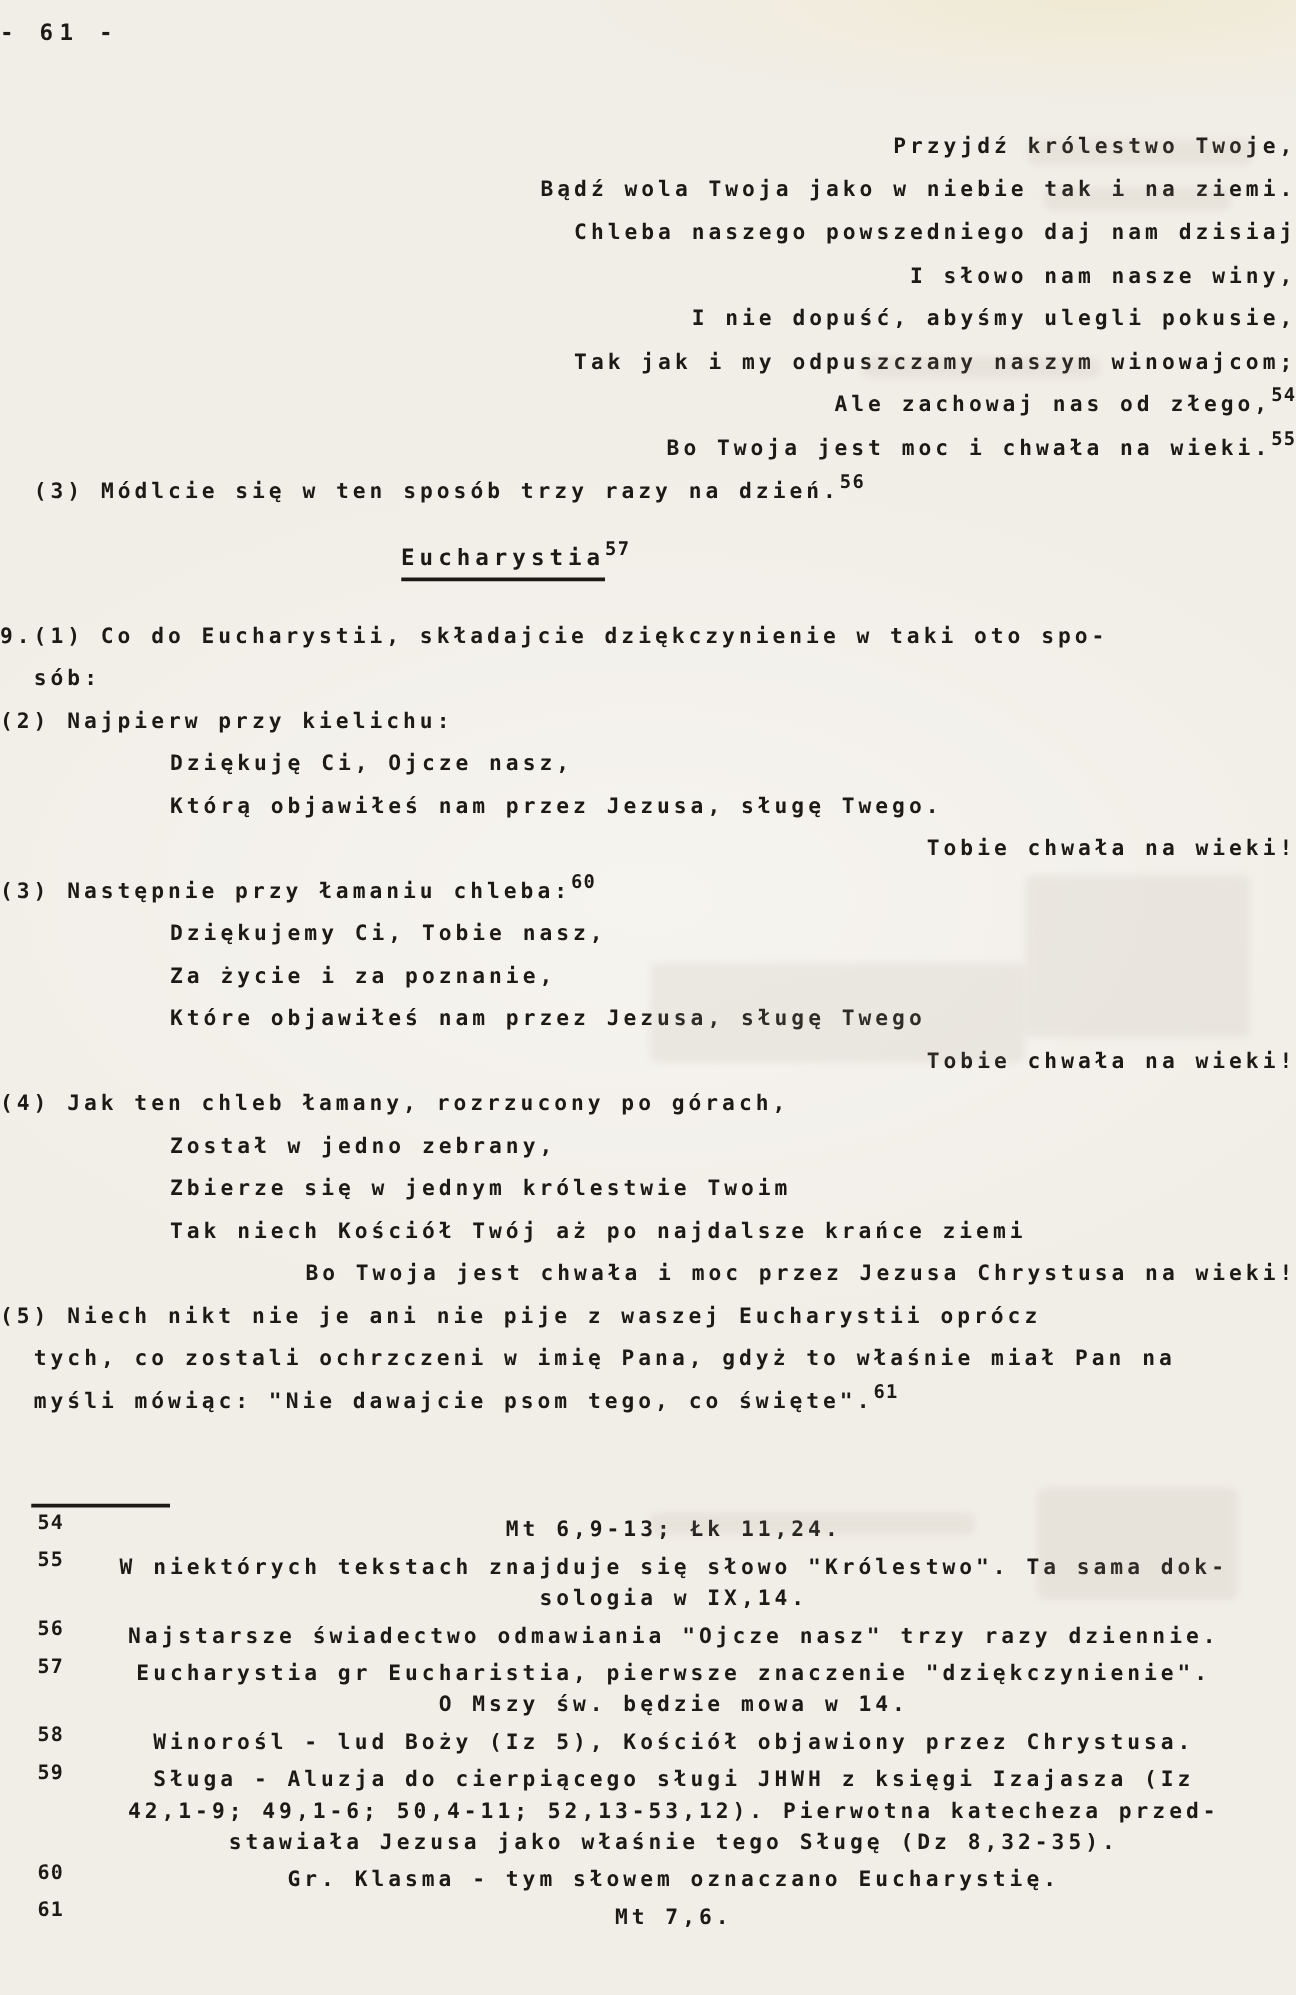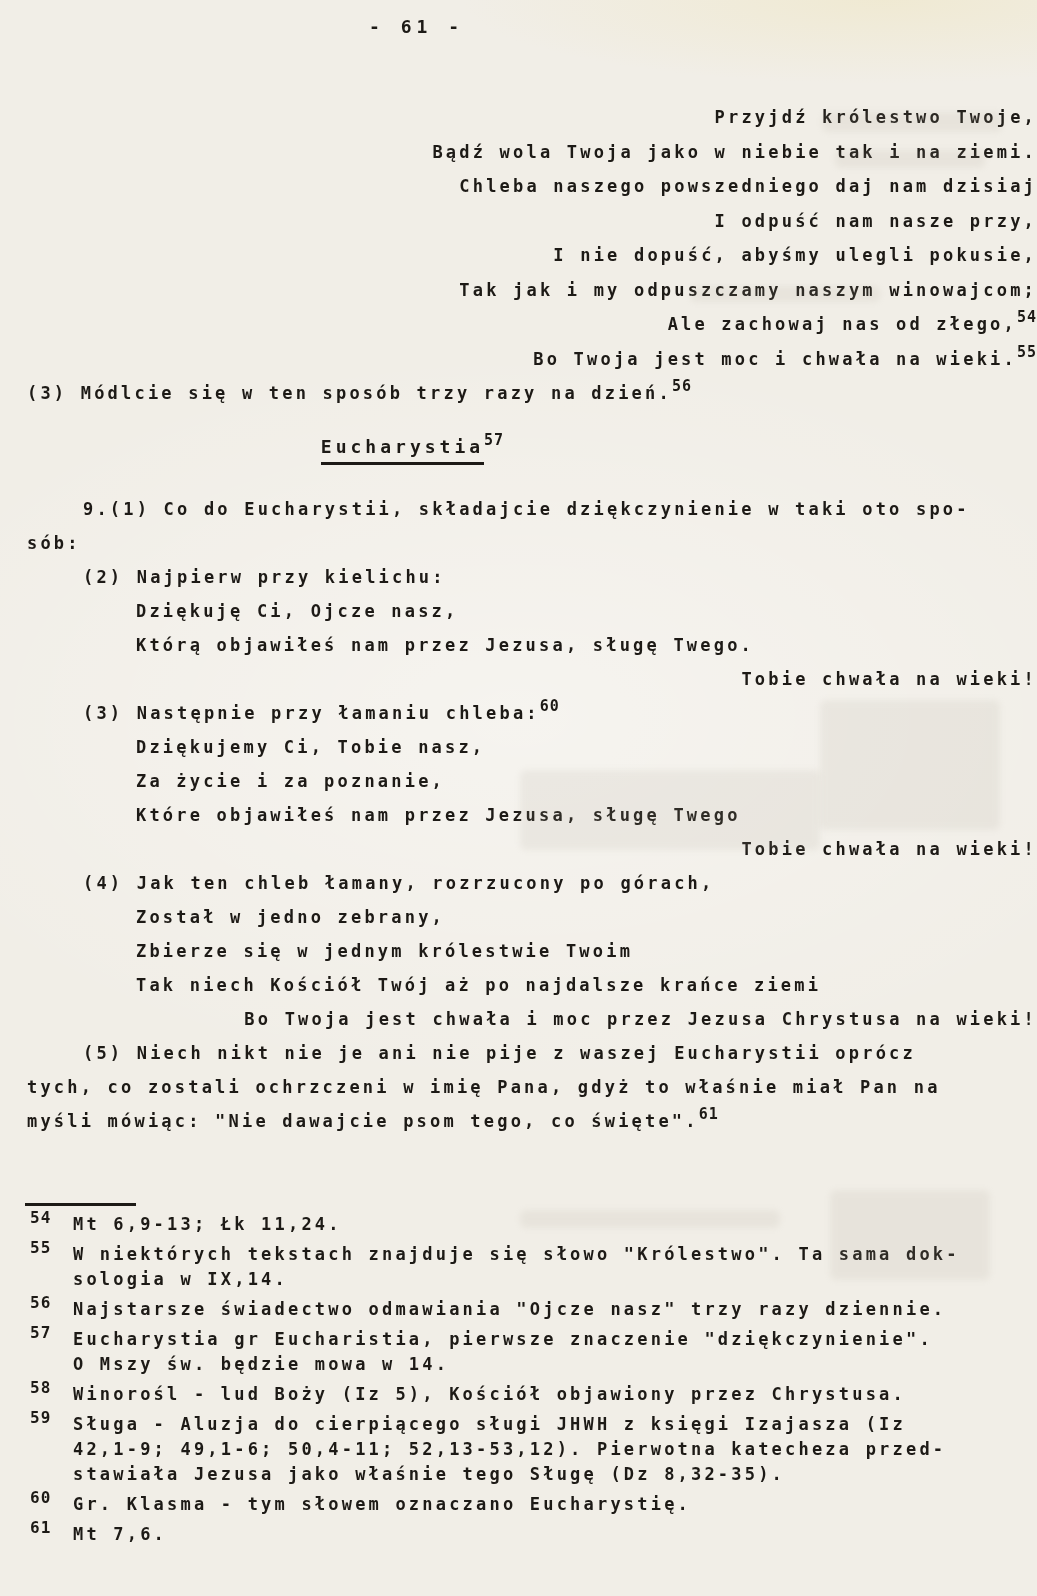--- a/index.html
+++ b/index.html
@@ -19,32 +19,31 @@
   .tline{
     white-space:pre;
     font-size:17px;
     letter-spacing:3.2px;
     line-height:34px;
     height:34px;
   }
   .pline{line-height:34.5px;height:34.5px;}
   
   .ind0{padding-left:27px;}
-  .ind1{padding-left:83px;}
+  .ind1{}
   .ind2{padding-left:136px;}
   .ind3{padding-left:100px;text-align:right;}
   .sup{
     display:inline-block;
     transform:translateY(-8px);
     font-size:15px;
     letter-spacing:1px;
   }
   #pagenum{
     position:absolute;top:10px;left:0;width:833px;
-    text-align:center;
     font-size:18px;letter-spacing:5px;
   }
   #prayer{position:absolute;top:100px;left:0;width:1037px;}
   #heading{
     position:absolute;top:436px;left:0;width:825px;
     text-align:center;
     font-size:18px;letter-spacing:4px;
     white-space:pre;
   }
   #heading .htext{
@@ -61,20 +60,21 @@
   .fnrow{position:relative;margin-bottom:5px;}
   .fnum{
     position:absolute;left:0;top:-4px;
     font-size:16px;letter-spacing:1px;
   }
   .fntext{margin-left:43px;}
   .fline{
     white-space:pre;
     font-size:17px;letter-spacing:3.2px;
     line-height:25px;
+    text-align:center;
   }
   
   .ghost{
     position:absolute;
     background:#aaa294;
     opacity:0.13;
     filter:blur(3px);
     border-radius:6px;
   }
 </style>
@@ -82,21 +82,21 @@
 <body>
 
 <div id="page">
 
   <div id="pagenum" class="tline">- 61 -</div>
 
   <div id="prayer">
       <div class="tline pline ind3"><span class="run">Przyjdź królestwo Twoje,</span></div>
       <div class="tline pline ind3"><span class="run">Bądź wola Twoja jako w niebie tak i na ziemi.</span></div>
       <div class="tline pline ind3"><span class="run">Chleba naszego powszedniego daj nam dzisiaj</span></div>
-      <div class="tline pline ind3"><span class="run">I odpuść nam nasze przy,</span></div>
+      <div class="tline pline ind3"><span class="run">I słowo nam nasze winy,</span></div>
       <div class="tline pline ind3"><span class="run">I nie dopuść, abyśmy ulegli pokusie,</span></div>
       <div class="tline pline ind3"><span class="run">Tak jak i my odpuszczamy naszym winowajcom;</span></div>
       <div class="tline pline ind3"><span class="run">Ale zachowaj nas od złego,</span><span class="sup">54</span></div>
       <div class="tline pline ind3"><span class="run">Bo Twoja jest moc i chwała na wieki.</span><span class="sup">55</span></div>
       <div class="tline pline ind0"><span class="run">(3) Módlcie się w ten sposób trzy razy na dzień.</span><span class="sup">56</span></div>
     </div>
 
   <div id="heading"><span class="htext">Eucharystia</span><span class="sup">57</span></div>
 
   <div id="body">

